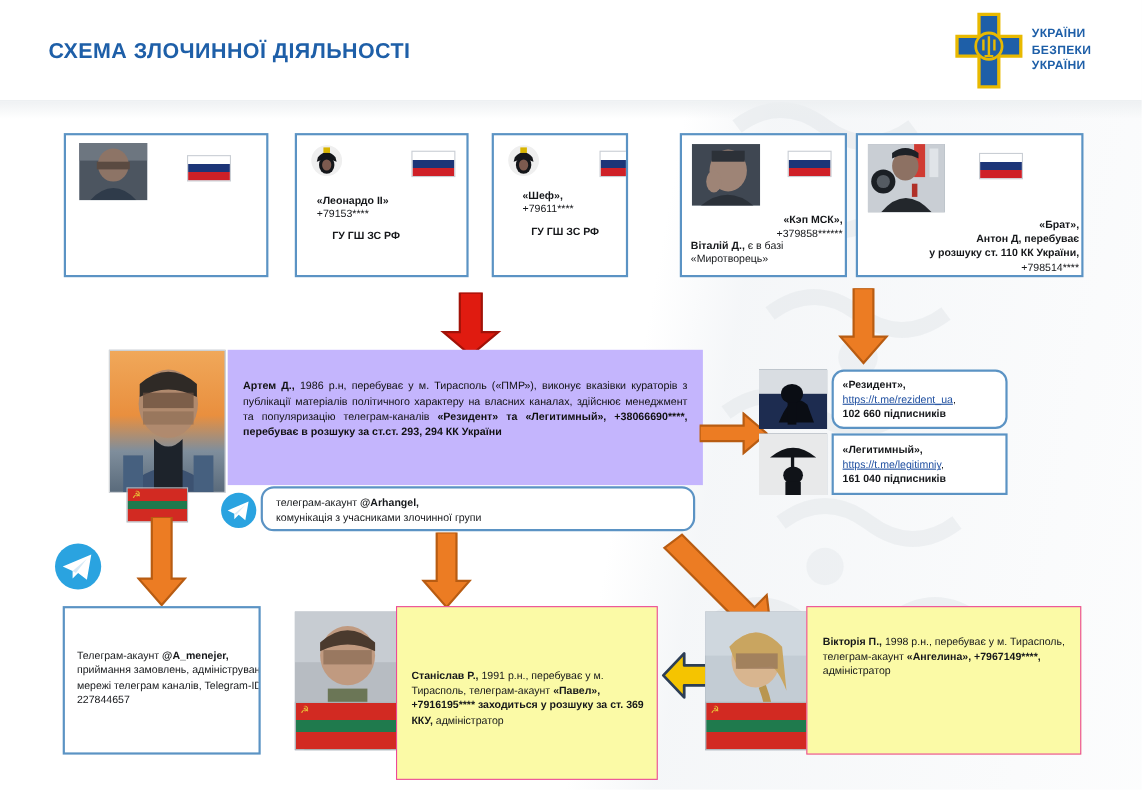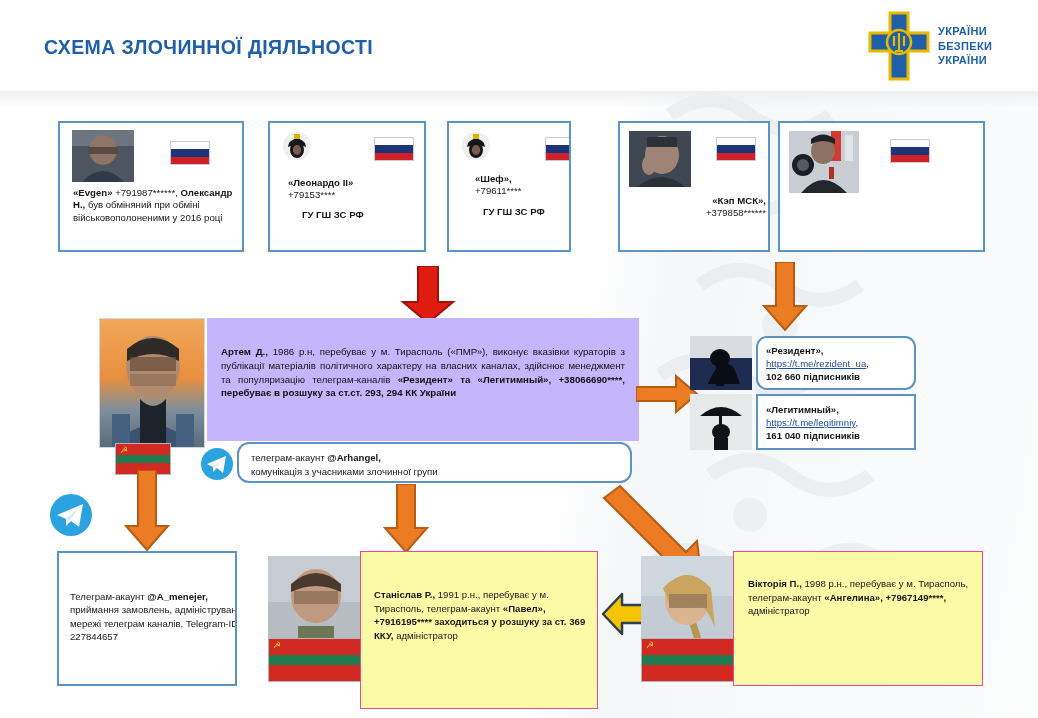--- a/index.html
+++ b/index.html
@@ -142,25 +142,20 @@
   <div class="photo" style="left:12px; top:7px; width:62px; height:52px;">
     <svg width="62" height="52" viewBox="0 0 62 52">
       <rect width="62" height="52" fill="#4c5560"></rect>
       <rect x="0" y="0" width="62" height="16" fill="#6d7680"></rect>
       <ellipse cx="31" cy="20" rx="14" ry="15" fill="#8d7466"></ellipse>
       <rect x="16" y="17" width="30" height="7" fill="#5a4a41"></rect>
       <path d="M10,52 q21,-22 42,0 Z" fill="#2f3b4a"></path>
     </svg>
   </div>
   <div class="flag-ru" style="left:110px; top:18px;"></div>
-  <div class="card-text" style="left:13px; top:64px; width:160px;">
-    <b>«Evgen»</b>
-    <span>+791987******,</span>
-    <b>Олександр Н.,</b><span> був обміняний при обміні військовополоненими у 2016 році</span>
-  </div>
 </div>
 
 <div class="card" style="left:268px; top:121px; width:158px; height:131px;">
   <div class="photo" style="left:12px; top:8px; width:30px; height:30px; background:transparent;">
     <svg width="30" height="30" viewBox="0 0 30 30">
       <circle cx="15" cy="15" r="14" fill="#efefef"></circle>
       <path d="M7,12 q8,-9 16,0 l1,4 q-9,-4 -18,0 Z" fill="#14161a"></path>
       <ellipse cx="15" cy="19" rx="7" ry="8" fill="#14161a"></ellipse>
       <ellipse cx="15" cy="19" rx="4.2" ry="5" fill="#7d5a4f"></ellipse>
       <rect x="12" y="3" width="6" height="5" fill="#d8b400"></rect>
@@ -199,38 +194,47 @@
       <ellipse cx="33" cy="24" rx="17" ry="19" fill="#9e8476"></ellipse>
       <rect x="18" y="6" width="30" height="10" fill="#2c3138"></rect>
       <path d="M8,56 q25,-20 48,0 Z" fill="#2b3139"></path>
       <ellipse cx="20" cy="34" rx="7" ry="10" fill="#9e8476"></ellipse>
     </svg>
   </div>
   <div class="flag-ru" style="left:96px; top:14px;"></div>
   <div class="card-text" style="left:8px; top:72px; width:138px; text-align:right;">
     <b>«Кэп МСК»,</b><br>
     <span>+379858******</span>
+  </div>
+  <div class="card-text" style="left:8px; top:95px; width:140px;">
+    <b>Віталій Д.,</b><span> є в базі «Миротворець»</span>
   </div>
 </div>
 
 <div class="card" style="left:778px; top:121px; width:207px; height:131px;">
   <div class="photo" style="left:9px; top:8px; width:70px; height:62px;">
     <svg width="70" height="62" viewBox="0 0 70 62">
       <rect width="70" height="62" fill="#c9ced4"></rect>
       <rect x="42" y="0" width="10" height="30" fill="#d03b33"></rect>
       <rect x="56" y="4" width="8" height="26" fill="#e0e4e8"></rect>
       <ellipse cx="34" cy="20" rx="12" ry="13" fill="#8d7163"></ellipse>
       <path d="M22,8 q12,-9 24,0 l0,5 q-12,-6 -24,0 Z" fill="#1d2127"></path>
       <path d="M12,62 q22,-26 46,0 Z" fill="#23272c"></path>
       <circle cx="14" cy="34" r="11" fill="#1b1f24"></circle>
       <circle cx="14" cy="34" r="6" fill="#555b62"></circle>
       <rect x="40" y="36" width="5" height="12" fill="#b03028"></rect>
     </svg>
   </div>
   <div class="flag-ru" style="left:110px; top:16px;"></div>
+  <div class="card-text" style="left:6px; top:76px; width:195px; text-align:right; line-height:1.35;">
+    <b>«Брат»,</b><br>
+    <b>Антон Д, перебуває</b><br>
+    <b>у розшуку ст. 110 КК України,</b><br>
+    <span>+798514****</span>
+  </div>
 </div>
 
 <svg class="arrow" style="left:398px; top:266px;" width="60" height="58" viewBox="0 0 60 58">
   <path d="M20,0 H40 V36 H55 L30,57 L5,36 H20 Z" fill="#e01b10" stroke="#a11208" stroke-width="2"></path>
 </svg>
 
 <svg class="arrow" style="left:762px; top:262px;" width="46" height="70" viewBox="0 0 46 70">
   <path d="M14,0 H32 V44 H44 L23,68 L2,44 H14 Z" fill="#ec7c23" stroke="#b85c12" stroke-width="2"></path>
 </svg>
 
@@ -350,21 +354,21 @@
     <rect x="26" y="35" width="44" height="13" fill="#8f6f58" opacity="0.8"></rect>
     <path d="M8,126 q40,-46 80,0 Z" fill="#5e6a4f"></path>
     <rect x="30" y="70" width="36" height="56" fill="#6b7656"></rect>
   </svg>
 </div>
 <div class="flag-pmr" style="left:268px; top:638px; width:96px; height:44px;">
   <span class="emblem">☭</span>
 </div>
 
 <div class="card lightyellow" style="left:360px; top:551px; width:238px; height:158px;">
-  <div class="card-text" style="left:13px; top:36px; width:214px; line-height:1.42;">
+  <div class="card-text" style="left:13px; top:56px; width:214px; line-height:1.42;">
     <b>Станіслав Р.,</b><span> 1991 р.н., перебуває у м. Тирасполь, телеграм-акаунт </span><b>«Павел»,</b> <b>+7916195**** заходиться у розшуку за ст. 369 ККУ,</b><span> адміністратор</span>
   </div>
 </div>
 
 <svg class="arrow" style="left:600px; top:588px;" width="80" height="52" viewBox="0 0 80 52">
   <path d="M22,6 L22,17 L58,17 L58,6 L77,26 L58,46 L58,35 L22,35 L22,46 L3,26 Z" fill="#f5c400" stroke="#2d3e55" stroke-width="2.5" stroke-linejoin="round"></path>
 </svg>
 
 <div class="photo" style="left:641px; top:556px; width:96px; height:126px;">
   <svg width="96" height="126" viewBox="0 0 96 126">

